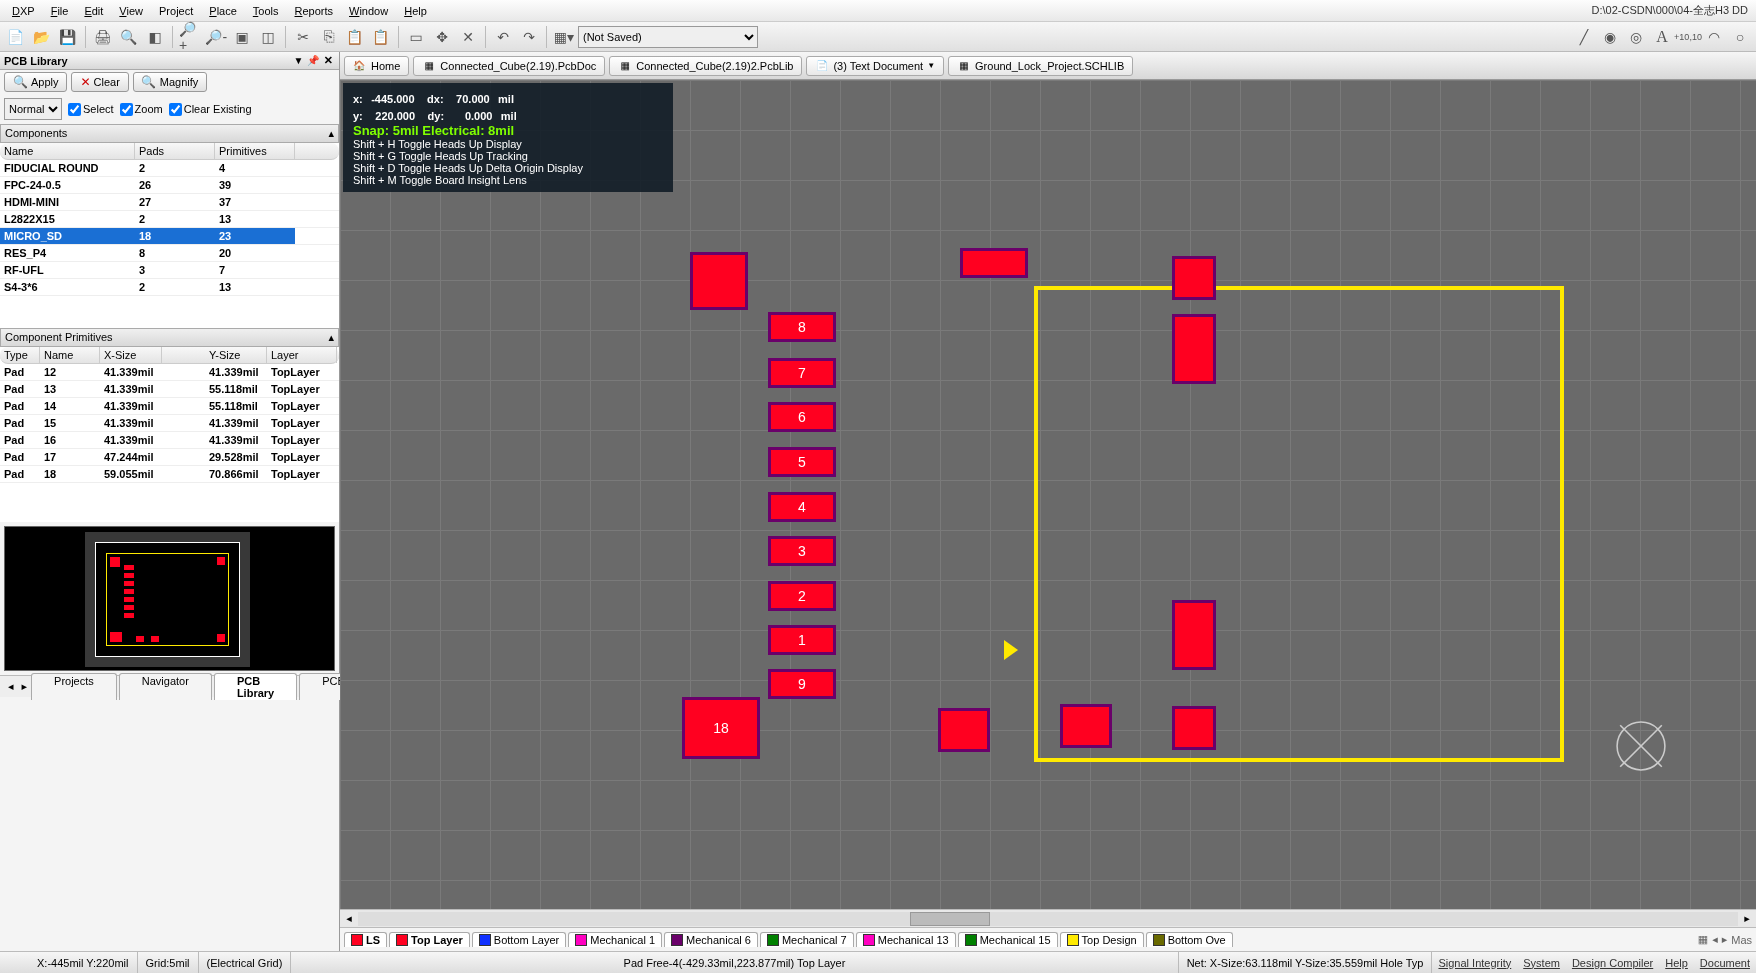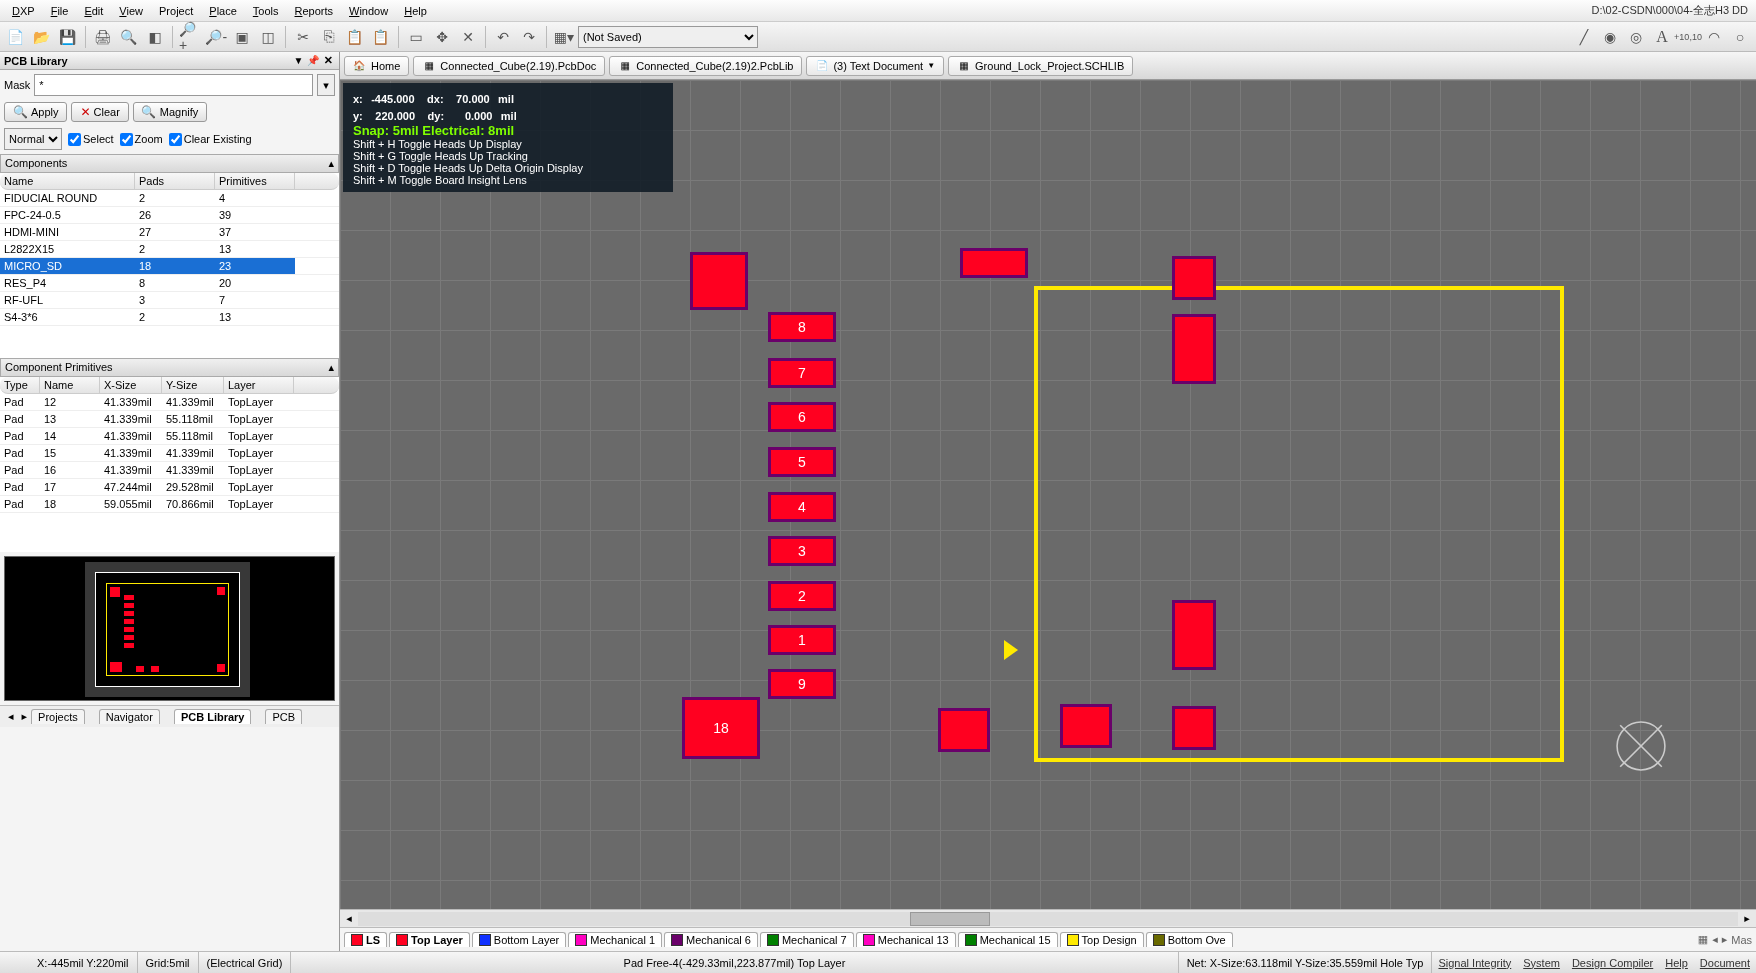--- a/index.html
+++ b/index.html
@@ -36,34 +36,34 @@
 .opt-row select { height: 22px; border: 1px solid #999; }
 .opt-row label { display: flex; align-items: center; gap: 2px; }
 
 .section-head { background: linear-gradient(#f0f0f0,#d8d8d8); border: 1px solid #aaa; padding: 2px 4px; font-weight: normal; display: flex; }
 .section-head .spacer { flex: 1; }
 .section-head .ex { cursor: default; }
 
 .grid { background: #fff; overflow: hidden; position: relative; }
 .grid-head { display: flex; background: linear-gradient(#f8f8f8,#e4e4e4); border-bottom: 1px solid #ccc; border-radius: 8px; }
 .grid-head div { border-right: 1px solid #ccc; padding: 2px 4px; }
-.grid-body { overflow-y: auto; }
+.grid-body { overflow-y: auto; font-weight: bold; }
 .grid-row { display: flex; border-bottom: 1px solid #eee; }
 .grid-row div { padding: 2px 4px; overflow: hidden; white-space: nowrap; }
 .grid-row.sel div { background: #1a6fd4; color: #fff; }
 
 .comp-name { width: 135px; } .comp-pads { width: 80px; } .comp-prim { width: 80px; }
-.pr-type { width: 40px; } .pr-name { width: 60px; } .pr-x { width: 62px; } .pr-y { width: 62px; } .pr-layer { width: 70px; }
+.pr-type { width: 40px; } .pr-name { width: 60px; } .pr-x { width: 62px; } .pr-y { width: 62px; margin-left: 43px; } .pr-layer { width: 70px; }
 
 .preview { height: 145px; background: #000; margin: 4px; border: 1px solid #666; position: relative; overflow: hidden; }
 .preview-inner { position: absolute; left: 90px; top: 15px; width: 145px; height: 115px; border: 1px solid #fff; outline: 10px solid rgba(80,80,80,.7); }
 
 .bottom-tabs { display: flex; align-items: center; background: #eee; border-top: 1px solid #bbb; height: 22px; padding: 0 4px; }
 .bottom-tabs .arrow { padding: 0 4px; cursor: default; }
-.bottom-tabs .tab { border: 1px solid #aaa; border-bottom: none; background: #f4f4f4; padding: 1px 6px; border-radius: 3px 3px 0 0; margin-right: 14px; cursor: default; }
+.bottom-tabs .tab { border: 1px solid #aaa; border-bottom: none; background: #f4f4f4; padding: 1px 22px; border-radius: 3px 3px 0 0; margin-right: 2px; cursor: default; }
 .bottom-tabs .tab.active { background: #fff; font-weight: bold; }
 
 .right { flex: 1; display: flex; flex-direction: column; background: #6a6a6a; position: relative; }
 
 .doc-tabs { height: 28px; background: linear-gradient(#f6f6f6,#d8d8d8); border-bottom: 1px solid #999; display: flex; align-items: center; padding: 0 4px; gap: 4px; }
 .doc-tabs .dtab { border: 1px solid #aaa; background: linear-gradient(#fff,#e8e8e8); padding: 2px 8px; border-radius: 3px; display: flex; align-items: center; gap: 4px; cursor: default; }
 .doc-tabs .dtab .ico { width: 14px; height: 14px; display: flex; align-items: center; justify-content: center; font-size: 10px; }
 .doc-tabs .dtab .dd { font-size: 8px; }
 
 .canvas { flex: 1; position: relative; background: #6a6a6a; overflow: hidden; }
@@ -153,25 +153,20 @@
 
 <div class="main">
 
   <div class="left">
     <div class="panel-title">
       <span>PCB Library</span>
       <span class="spacer"></span>
       <span class="pin">▼</span>
       <span class="pin">📌</span>
       <span class="close">✕</span>
-    </div>
-    <div class="mask-row">
-      <span>Mask</span>
-      <input value="*" style="">
-      <div class="dd">▾</div>
     </div>
     <div class="btn-row">
       <div class="btn">
           <span class="ico">🔍</span>
           <span>Apply</span>
         </div>
       <div class="btn">
           <span class="ico" style="color:#c00;">✕</span>
           <span>Clear</span>
         </div>

